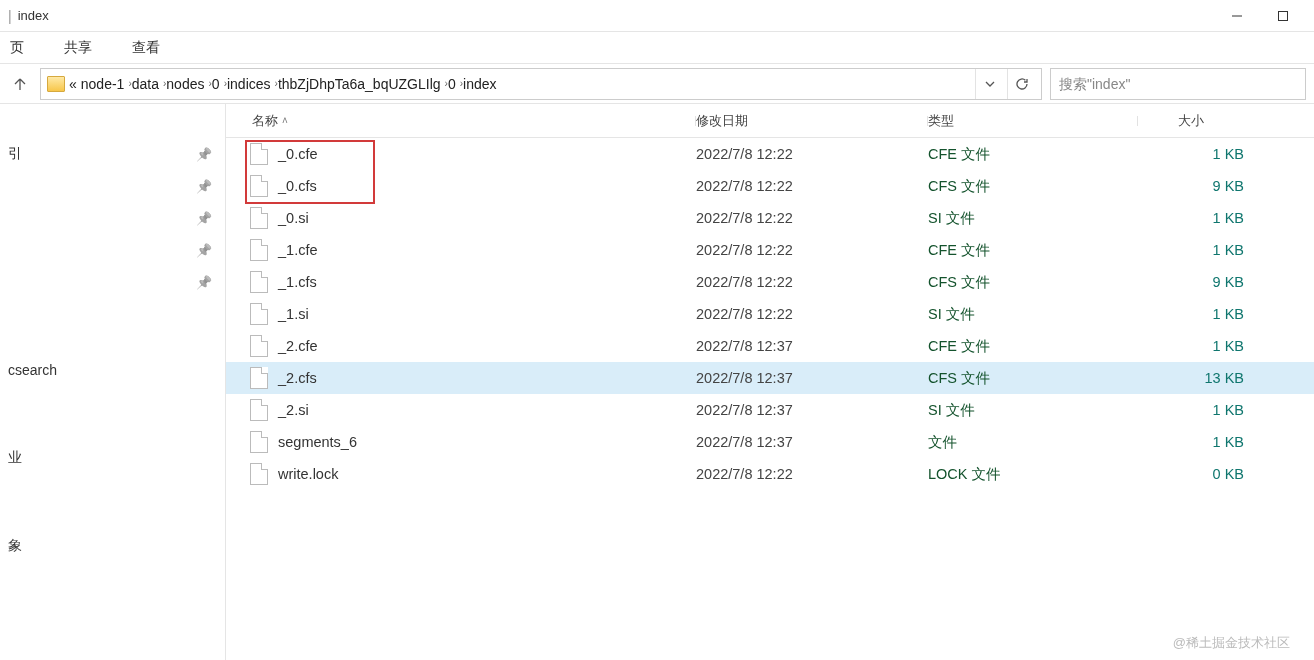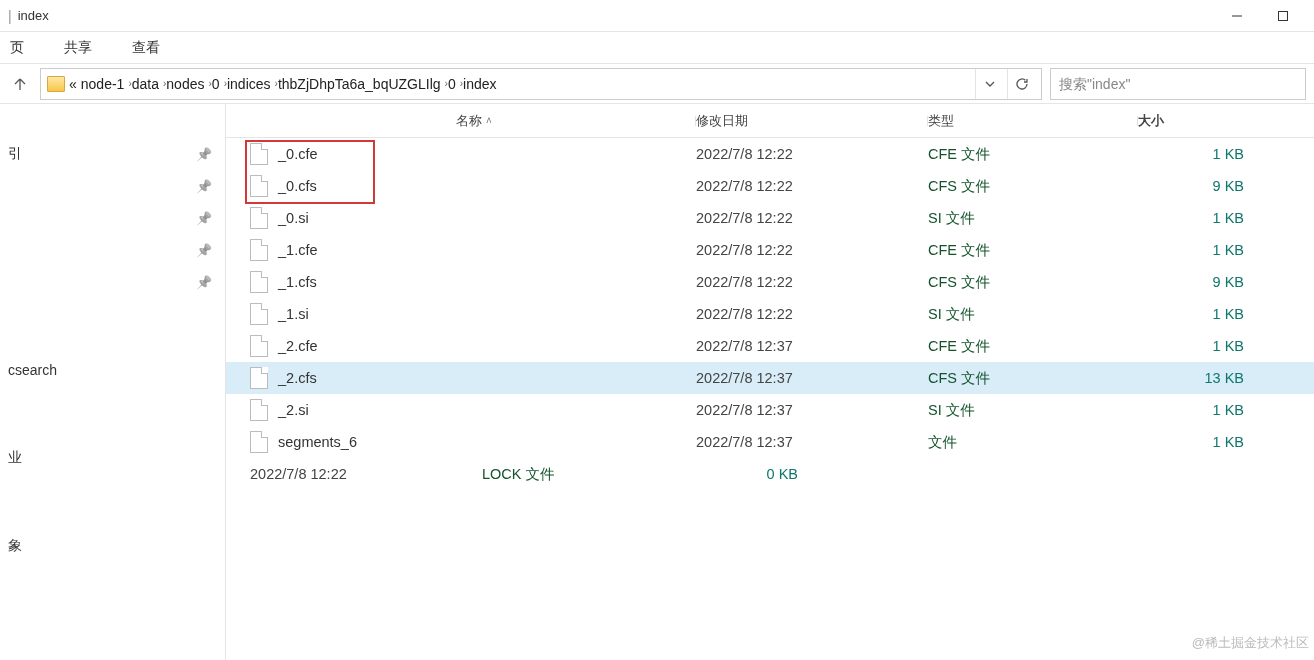--- a/index.html
+++ b/index.html
@@ -35,41 +35,41 @@
 
 .main { display: flex; height: calc(660px - 32px - 32px - 40px); }
 .nav-pane { width: 226px; border-right: 1px solid #e5e5e5; padding-top: 34px; }
 .nav-item { display: flex; align-items: center; height: 32px; padding-left: 8px; gap: 8px; color: #333; justify-content: space-between; padding-right: 12px; }
 .nav-item .nav-label { overflow: hidden; text-overflow: ellipsis; white-space: nowrap; }
 .nav-item .pin { color: #555; font-size: 13px; }
 .nav-spacer { height: 24px; }
 
 .file-pane { flex: 1; display: flex; flex-direction: column; }
 .col-headers { height: 34px; display: flex; align-items: center; border-bottom: 1px solid #e5e5e5; font-size: 13px; color: #444; padding-left: 24px; }
-.col-name { width: 446px; padding-left: 2px; display: flex; align-items: center; gap: 4px; justify-content: center; }
+.col-name { width: 446px; padding-left: 2px; display: flex; align-items: center; gap: 4px; }
 .col-name .sort { font-size: 10px; color: #777; }
 .col-date { width: 232px; }
 .col-type { width: 210px; }
-.col-size { width: 118px; text-align: left; padding-right: 12px; font-weight: bold; }
+.col-size { width: 118px; text-align: center; padding-right: 12px; }
 .col-sep { position: relative; }
 .col-sep::after { content: ""; position: absolute; right: 0; top: 4px; bottom: 4px; width: 1px; background: #e2e2e2; }
 
 .rows { position: relative; }
 .row { height: 32px; display: flex; align-items: center; padding-left: 24px; font-size: 14.5px; }
 .row.selected { background: #d9edf9; }
 .row .cell-name { width: 446px; display: flex; align-items: center; gap: 10px; }
 .row .file-icon { width: 18px; height: 22px; border: 1px solid #bbb; background: #fff; position: relative; flex: none; }
 .row .file-icon::after { content: ""; position: absolute; top: -1px; right: -1px; width: 6px; height: 6px; background: #fff; border-left: 1px solid #bbb; border-bottom: 1px solid #bbb; }
 .row .cell-date { width: 232px; color: #444; }
 .row .cell-type { width: 210px; color: #14532d; }
 .row .cell-size { width: 118px; text-align: right; padding-right: 12px; color: #0f766e; }
 
 .highlight-box { position: absolute; border: 2px solid #d23a3a; pointer-events: none; }
 
-.watermark { position: absolute; right: 5px; bottom: 8px; color: #bbb; font-size: 13px; }
+.watermark { position: absolute; right: 24px; bottom: 8px; color: #bbb; font-size: 13px; }
 </style>
 </head>
 <body>
 
 <div class="title-bar">
   <div class="tb-left">
     <span class="tb-sep">|</span>
     <span class="tb-title">index</span>
   </div>
   <div class="win-controls">
@@ -294,20 +294,24 @@
         <div class="row">
           <div class="cell-name">
             <span class="file-icon"></span>
             <span>segments_6</span>
           </div>
           <div class="cell-date">2022/7/8 12:37</div>
           <div class="cell-type">文件</div>
           <div class="cell-size">1 KB</div>
         </div>
         <div class="row">
+          <div class="cell-name">
+            <span class="file-icon"></span>
+            <span>write.lock</span>
+          </div>
           <div class="cell-date">2022/7/8 12:22</div>
           <div class="cell-type">LOCK 文件</div>
           <div class="cell-size">0 KB</div>
         </div>
       </div>
   </div>
 </div>
 
 <div class="watermark">@稀土掘金技术社区</div>
 

